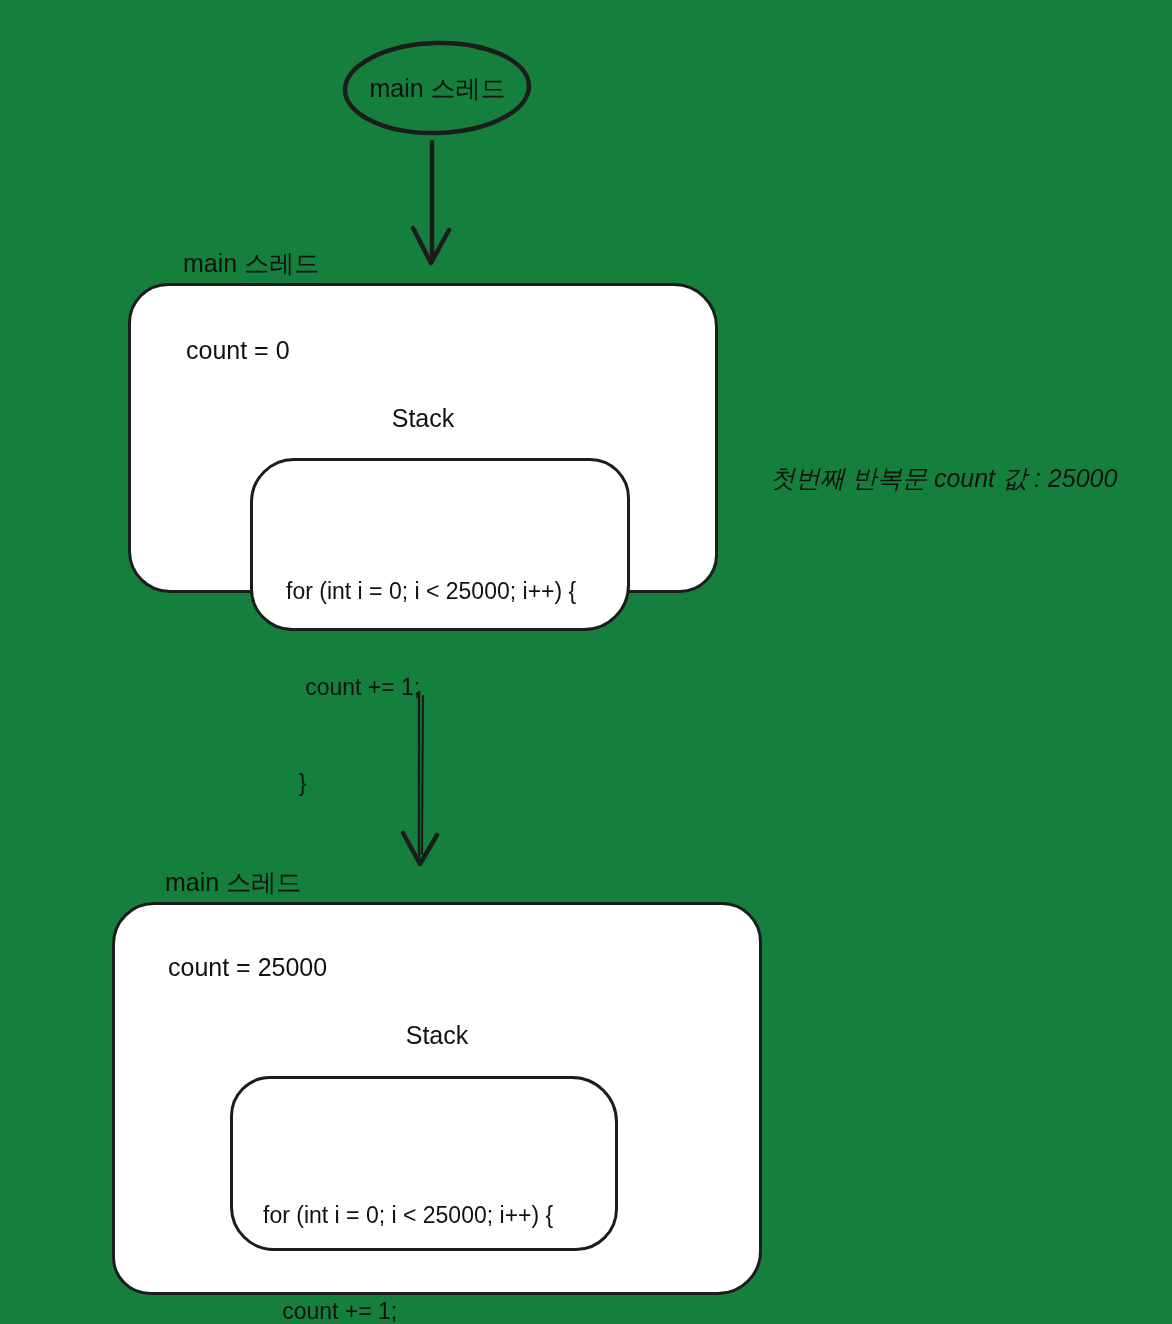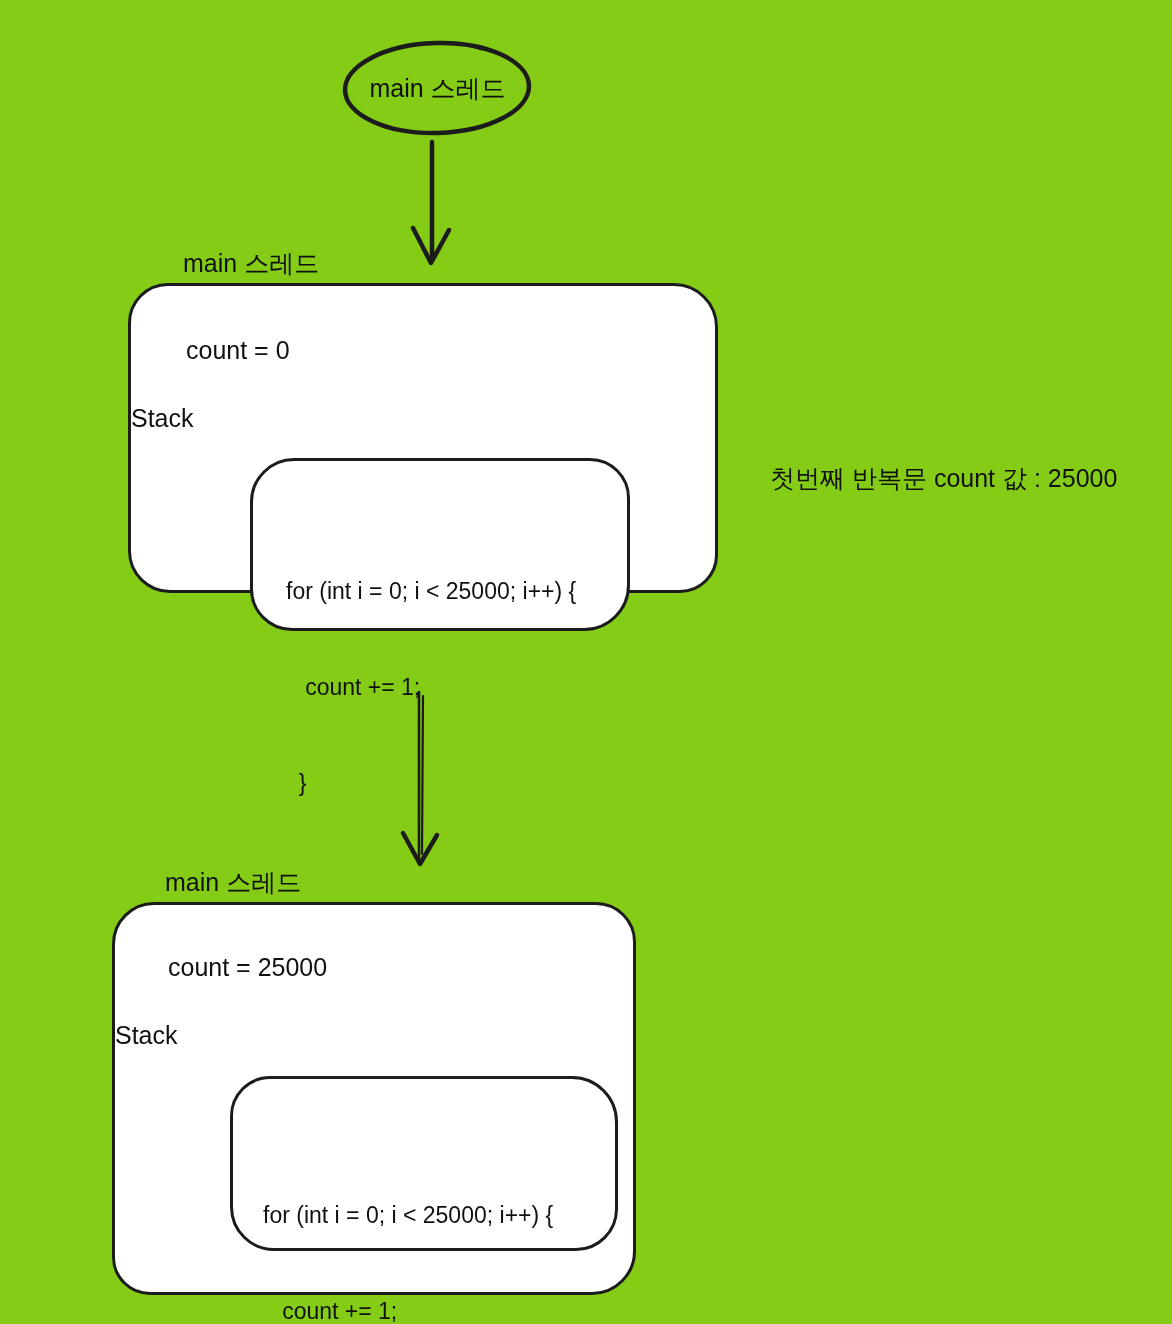--- a/index.html
+++ b/index.html
@@ -4,21 +4,21 @@
 <style>
   html, body {
     margin: 0;
     padding: 0;
     background: #ffffff;
   }
   #canvas {
     position: relative;
     width: 1172px;
     height: 1324px;
-    background: #84cc16;
+    background: #15803d;
     font-family: "Liberation Sans", "DejaVu Sans", sans-serif;
     color: #111111;
     overflow: hidden;
   }
   .abs { position: absolute; }
   svg.overlay {
     position: absolute;
     left: 0; top: 0;
     width: 1172px;
     height: 1324px;
@@ -42,33 +42,33 @@
     background: #ffffff;
     box-sizing: border-box;
   }
   #thread-box-1 {
     left: 128px; top: 283px;
     width: 590px; height: 310px;
     border-radius: 40px 44px 38px 42px;
   }
   #thread-box-2 {
     left: 112px; top: 902px;
-    width: 524px; height: 393px;
+    width: 650px; height: 393px;
     border-radius: 42px 40px 44px 38px;
   }
   .box-label-1 { left: 183px; top: 249px; }
   .box-label-2 { left: 165px; top: 868px; }
   .count-text {
     font-size: 25px;
     white-space: nowrap;
   }
   .stack-label {
     font-size: 25px;
     width: 100%;
-    text-align: left;
+    text-align: center;
   }
   .stack-frame {
     border: 3.5px solid #1c1c1c;
     background: #ffffff;
     box-sizing: border-box;
     padding-left: 47px;
   }
   #stack-frame-1 {
     left: 119px; top: 172px;
     width: 380px; height: 173px;
@@ -84,21 +84,21 @@
     line-height: 32px;
     white-space: pre;
   }
   #code-block-1 { left: 33px; top: 50px; }
   #code-block-2 { left: 30px; top: 56px; }
   .code-line { display: block; white-space: pre; }
   .annotation {
     font-size: 25px;
     white-space: nowrap;
   }
-  #annotation-1 { left: 770px; top: 462px; }
+  #annotation-1 { left: 770px; top: 462px; font-style: italic; }
   #annotation-2 { left: 753px; top: 1085px; }
 </style>
 </head>
 <body>
 
 <div id="canvas">
 
   <svg class="overlay" viewBox="0 0 1172 1324" xmlns="http://www.w3.org/2000/svg">
 
     <g stroke="#1c1c1c" fill="none" stroke-linecap="round">

